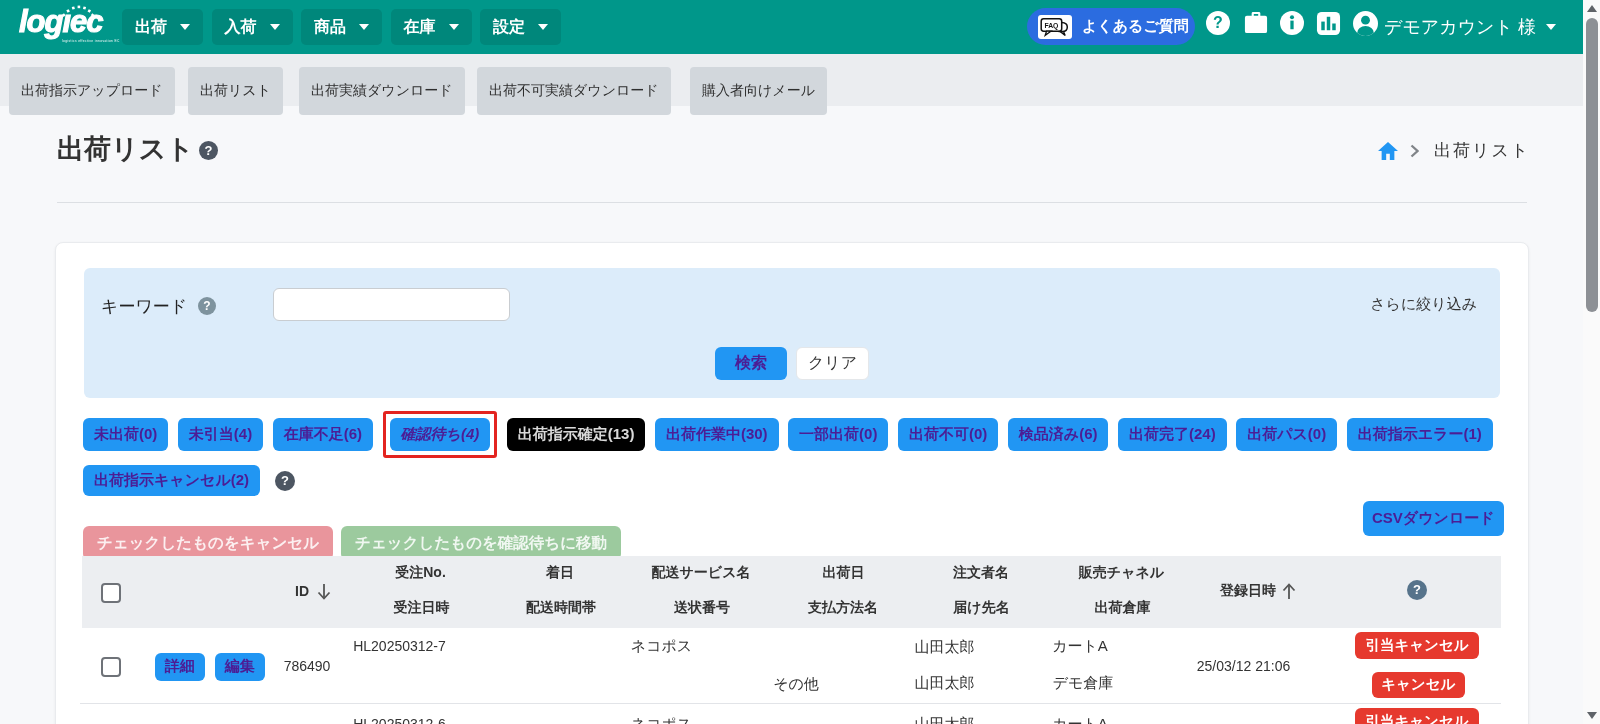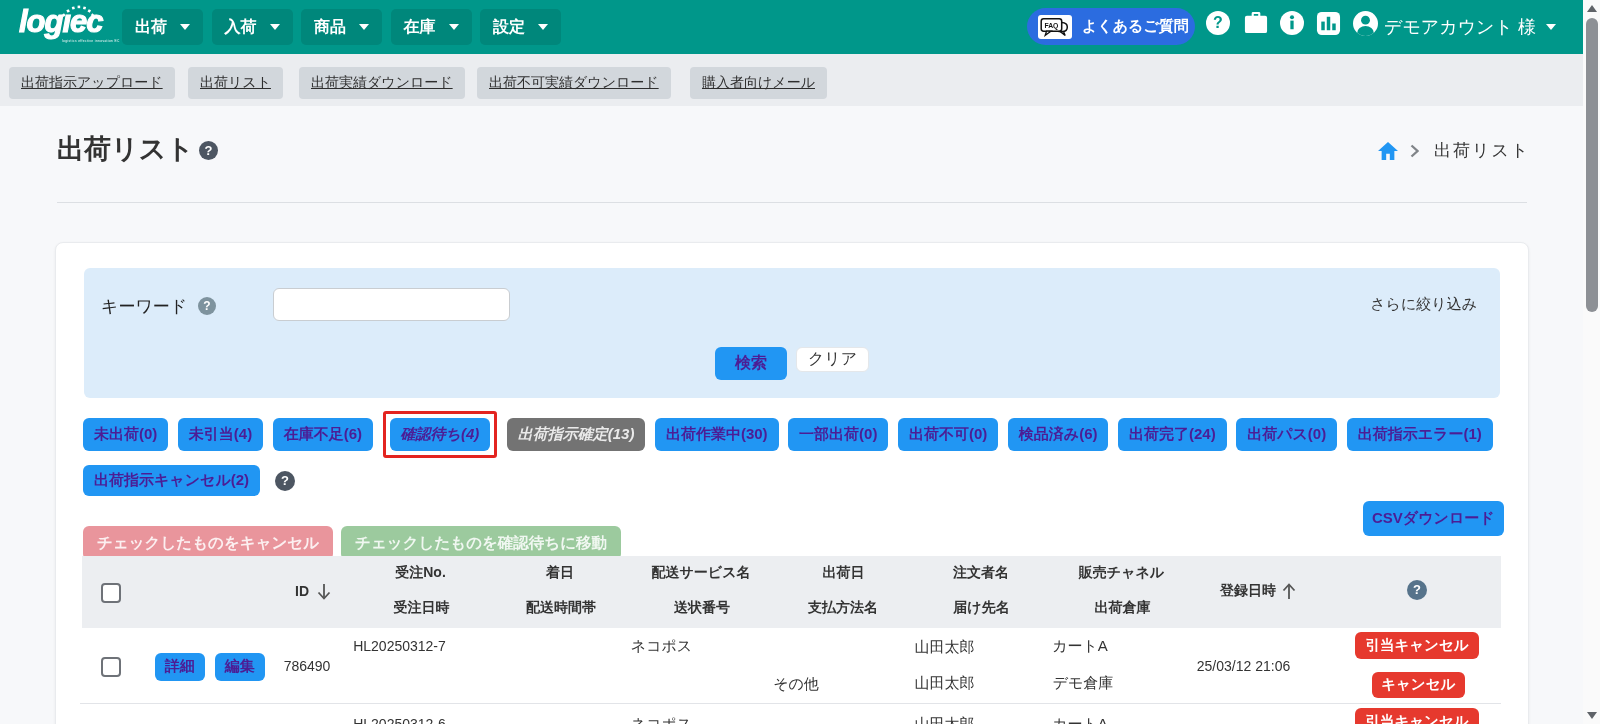--- a/index.html
+++ b/index.html
@@ -10,33 +10,33 @@
 #topbar { position:absolute; left:0; top:0; width:1583px; height:54px; background:#00978a; }
 .navbtn { position:absolute; top:9px; height:36px; width:81px; background:#00877b; border-radius:5px; color:#fff; font-size:16px; font-weight:bold; display:flex; align-items:center; justify-content:space-between; padding:0 13px; }
 .caret { width:0; height:0; border-left:5px solid transparent; border-right:5px solid transparent; border-top:6px solid #fff; }
 #logo { position:absolute; left:19px; top:4px; color:#fff; font-style:italic; font-weight:bold; font-size:31px; letter-spacing:-1px; -webkit-text-stroke:1.1px #fff; }
 #faqbtn { position:absolute; left:1027px; top:8px; width:168px; height:37px; background:#2b6ce0; border-radius:19px; color:#fff; font-size:15px; font-weight:bold; display:flex; align-items:center; }
 #faqicon { width:34px; height:24px; background:#fff; border-radius:3px; margin-left:11px; margin-right:10px; position:relative; }
 .cicon { position:absolute; top:11px; width:24px; height:24px; border-radius:50%; background:#fff; color:#00978a; font-weight:bold; text-align:center; font-size:16px; line-height:24px; }
 #acct { position:absolute; left:1384px; top:0; height:54px; display:flex; align-items:center; color:#fff; font-size:18px; }
 
 #toolbar2 { position:absolute; left:0; top:54px; width:1583px; height:52px; background:#ebedf0; }
-.tbtn { position:absolute; top:13px; height:32px; background:#d2d7dc; border-radius:4px; color:#2e2e2e; font-size:14px; display:flex; align-items:center; padding:0 12px;text-decoration:underline; }
+.tbtn { position:absolute; top:13px; height:48px; background:#d2d7dc; border-radius:4px; color:#2e2e2e; font-size:14px; display:flex; align-items:center; padding:0 12px; }
 
 #h1 { position:absolute; left:57px; top:131px; font-size:27px; font-weight:bold; color:#333; }
 .qmark { border-radius:50%; background:#4d5662; color:#fff; font-weight:bold; text-align:center; }
 #crumb { position:absolute; top:139px; left:1377px; display:flex; align-items:center; color:#333; font-size:16px; }
 #divider { position:absolute; left:57px; top:202px; width:1470px; height:1px; background:#dcdfe3; }
 
 #card { position:absolute; left:55px; top:242px; width:1474px; height:500px; background:#fff; border:1px solid #e9ebee; border-radius:8px; box-shadow:0 1px 3px rgba(0,0,0,.06); }
 #panel { position:absolute; left:28px; top:25px; width:1416px; height:130px; background:#dcecfa; border-radius:6px; }
 #kwinput { position:absolute; left:189px; top:20px; width:237px; height:33px; background:#fff; border:1px solid #c9cdd1; border-radius:6px; }
 .btn { display:flex; align-items:center; justify-content:center; border-radius:6px; font-weight:bold; }
 .bblue { background:#2196f3; color:#4c1d95; }
-.bdis  { background:#737373; color:rgba(255,255,255,.85);font-style:italic; }
+.bdis  { background:#000000; color:rgba(255,255,255,.85); }
 #fr1 { position:absolute; left:27px; top:168px; display:flex; align-items:center; }
 #fr1 .btn { height:33px; font-size:15px; padding:0 11px; margin-right:9.5px; }
 #redwrap { border:3px solid #e32420; padding:4px; border-radius:3px; margin-right:9.5px; display:inline-block;font-style:italic; }
 #redwrap .btn { margin-right:0; }
 #fr2 { position:absolute; left:27px; top:222px; display:flex; align-items:center; }
 #fr3 { position:absolute; left:27px; top:258px; display:flex; align-items:center;margin-top:25px; }
 #fr3 .btn { height:34px; font-size:15.5px; padding:0 14px; margin-right:8px; }
 .bpink { background:#e9959c; color:rgba(255,255,255,.85); }
 .bgreen{ background:#9cca9e; color:rgba(255,255,255,.85); }
 #csvbtn { position:absolute; left:1307px; top:258px; height:35px; font-size:15px; padding:4px 9px; }
@@ -138,21 +138,21 @@
 </div>
 <div id="divider"></div>
 
 <div id="card">
   <div id="panel">
     <div style="position:absolute;left:17px;top:27px;font-size:17px;color:#222;">キーワード</div>
     <div class="qmark" style="position:absolute;left:114px;top:29px;width:18px;height:18px;font-size:12px;line-height:18px;background:#7e939e;">?</div>
     <div id="kwinput"></div>
     <div style="position:absolute;right:23px;top:27px;font-size:15px;color:#333;">さらに絞り込み</div>
     <div class="btn bblue" style="position:absolute;left:631px;top:79px;width:72px;height:33px;font-size:16px;">検索</div>
-    <div class="btn" style="position:absolute;left:712px;top:79px;width:73px;height:25px;font-size:16px;background:#fff;border:1px solid #e4e7ea;color:#333;font-weight:normal;">クリア</div>
+    <div class="btn" style="position:absolute;left:712px;top:79px;width:73px;height:33px;font-size:16px;background:#fff;border:1px solid #e4e7ea;color:#333;font-weight:normal;">クリア</div>
   </div>
 
   <div id="fr1">
     <div class="btn bblue">未出荷(0)</div>
     <div class="btn bblue">未引当(4)</div>
     <div class="btn bblue">在庫不足(6)</div>
     <span id="redwrap">
         <span class="btn bblue">確認待ち(4)</span>
       </span>
     <div class="btn bdis">出荷指示確定(13)</div>

